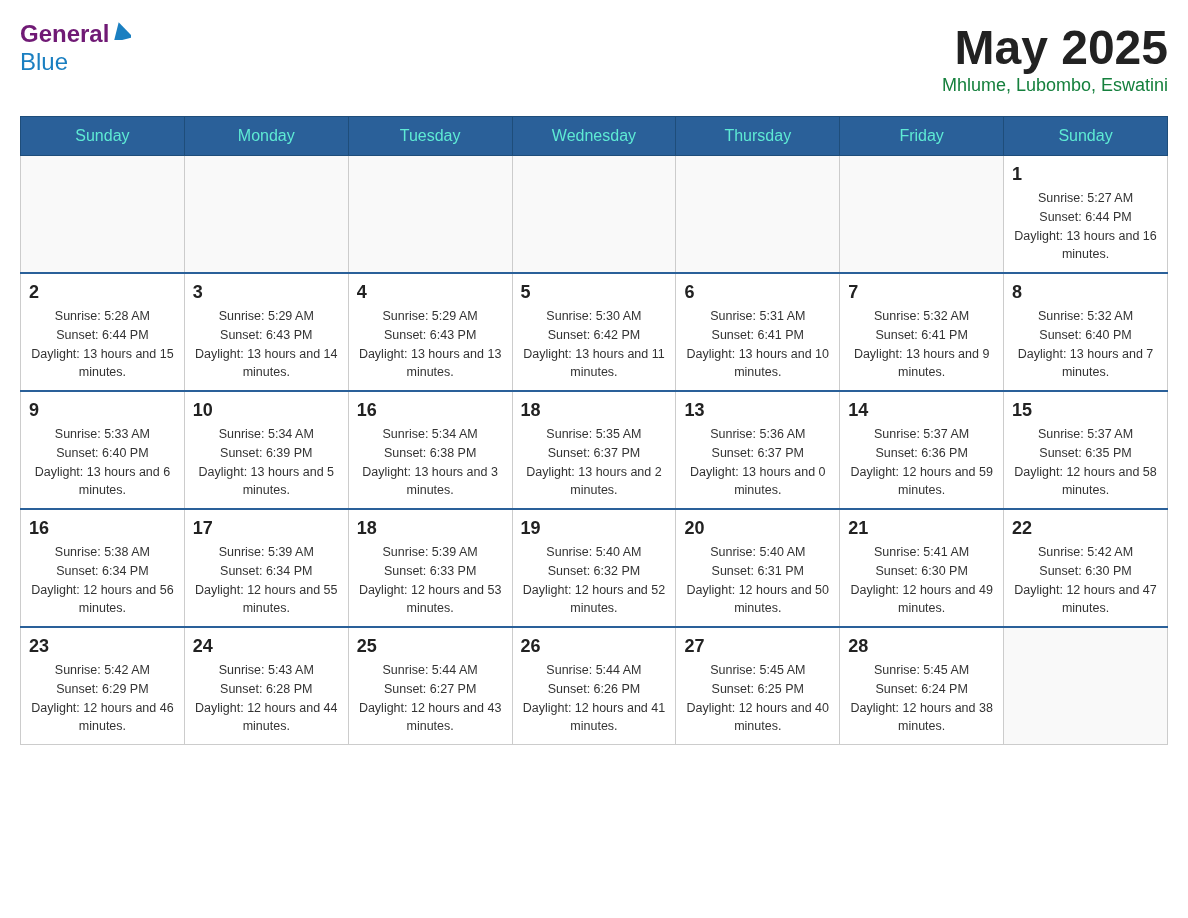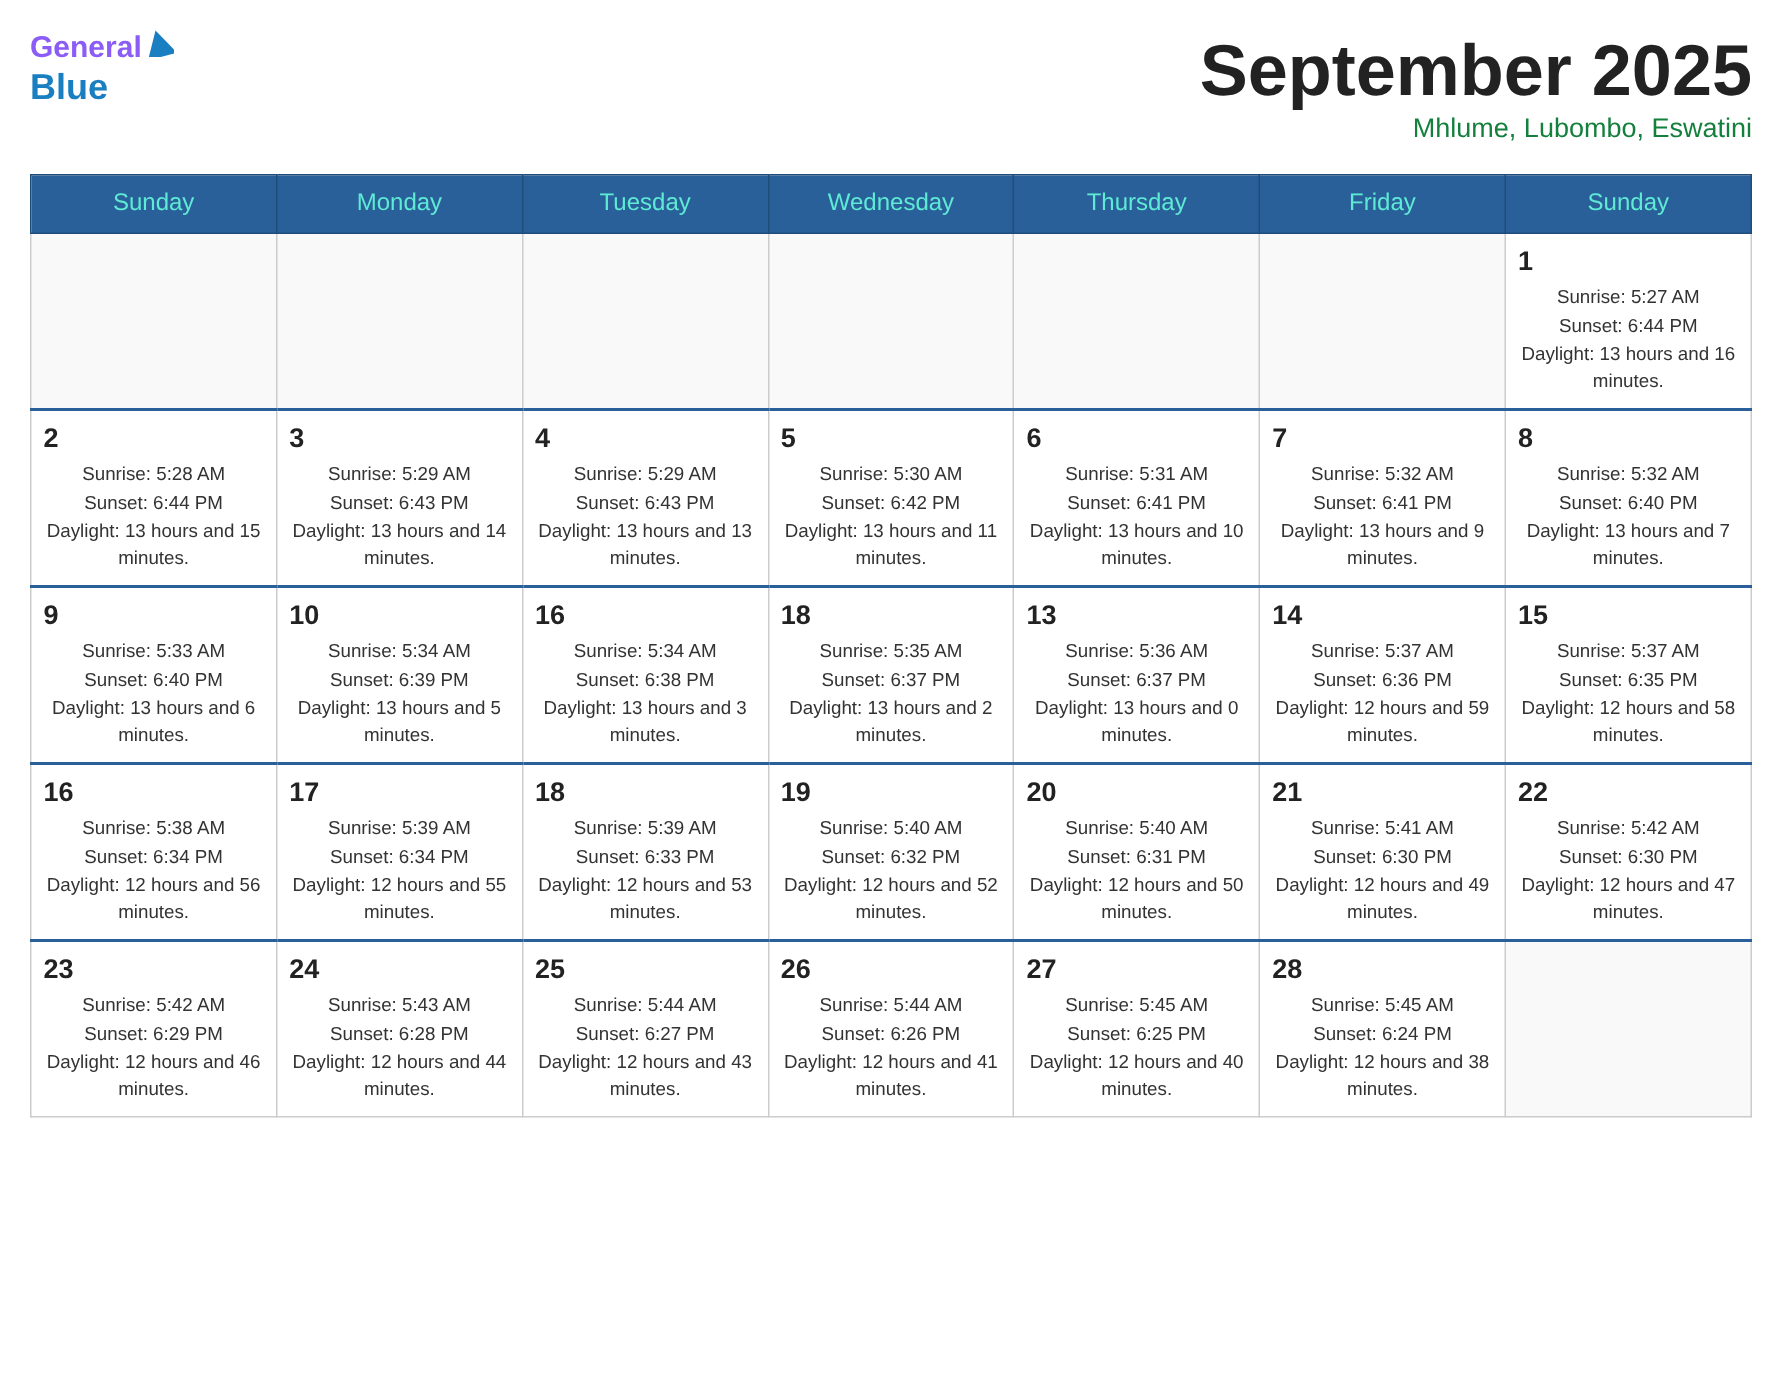--- a/index.html
+++ b/index.html
@@ -78,33 +78,33 @@
     .row-divider td {
       border-top: 2px solid #2a6099;
     }
   </style>
 </head>
 <body>
 
 <div class="header">
   <div class="logo">
     <div class="logo-line1">
-      <span style="font-size:20px;font-weight:bold;color:#8b5cf6;">General</span>
+      <span style="font-size:24px;font-weight:bold;color:#701a75;">General</span>
       <span style="display:inline-block;margin-left:2px;margin-bottom:2px;">
         <svg width="20" height="18" viewBox="0 0 20 18">
           <polygon points="10,0 20,18 0,18" fill="#1a7fc1" transform="rotate(-15,10,9)"></polygon>
         </svg>
       </span>
     </div>
     <div>
-      <span style="font-size:24px;font-weight:bold;color:#1a7fc1;">Blue</span>
+      <span style="font-size:24px;font-weight:normal;color:#1a7fc1;">Blue</span>
     </div>
   </div>
   <div class="title-area">
-    <div class="month-title">September 2025</div>
+    <div class="month-title">May 2025</div>
     <div class="location">Mhlume, Lubombo, Eswatini</div>
   </div>
 </div>
 
 <table class="calendar">
   <thead>
     <tr>
     <th>Sunday</th>
         <th>Monday</th>
         <th>Tuesday</th>

